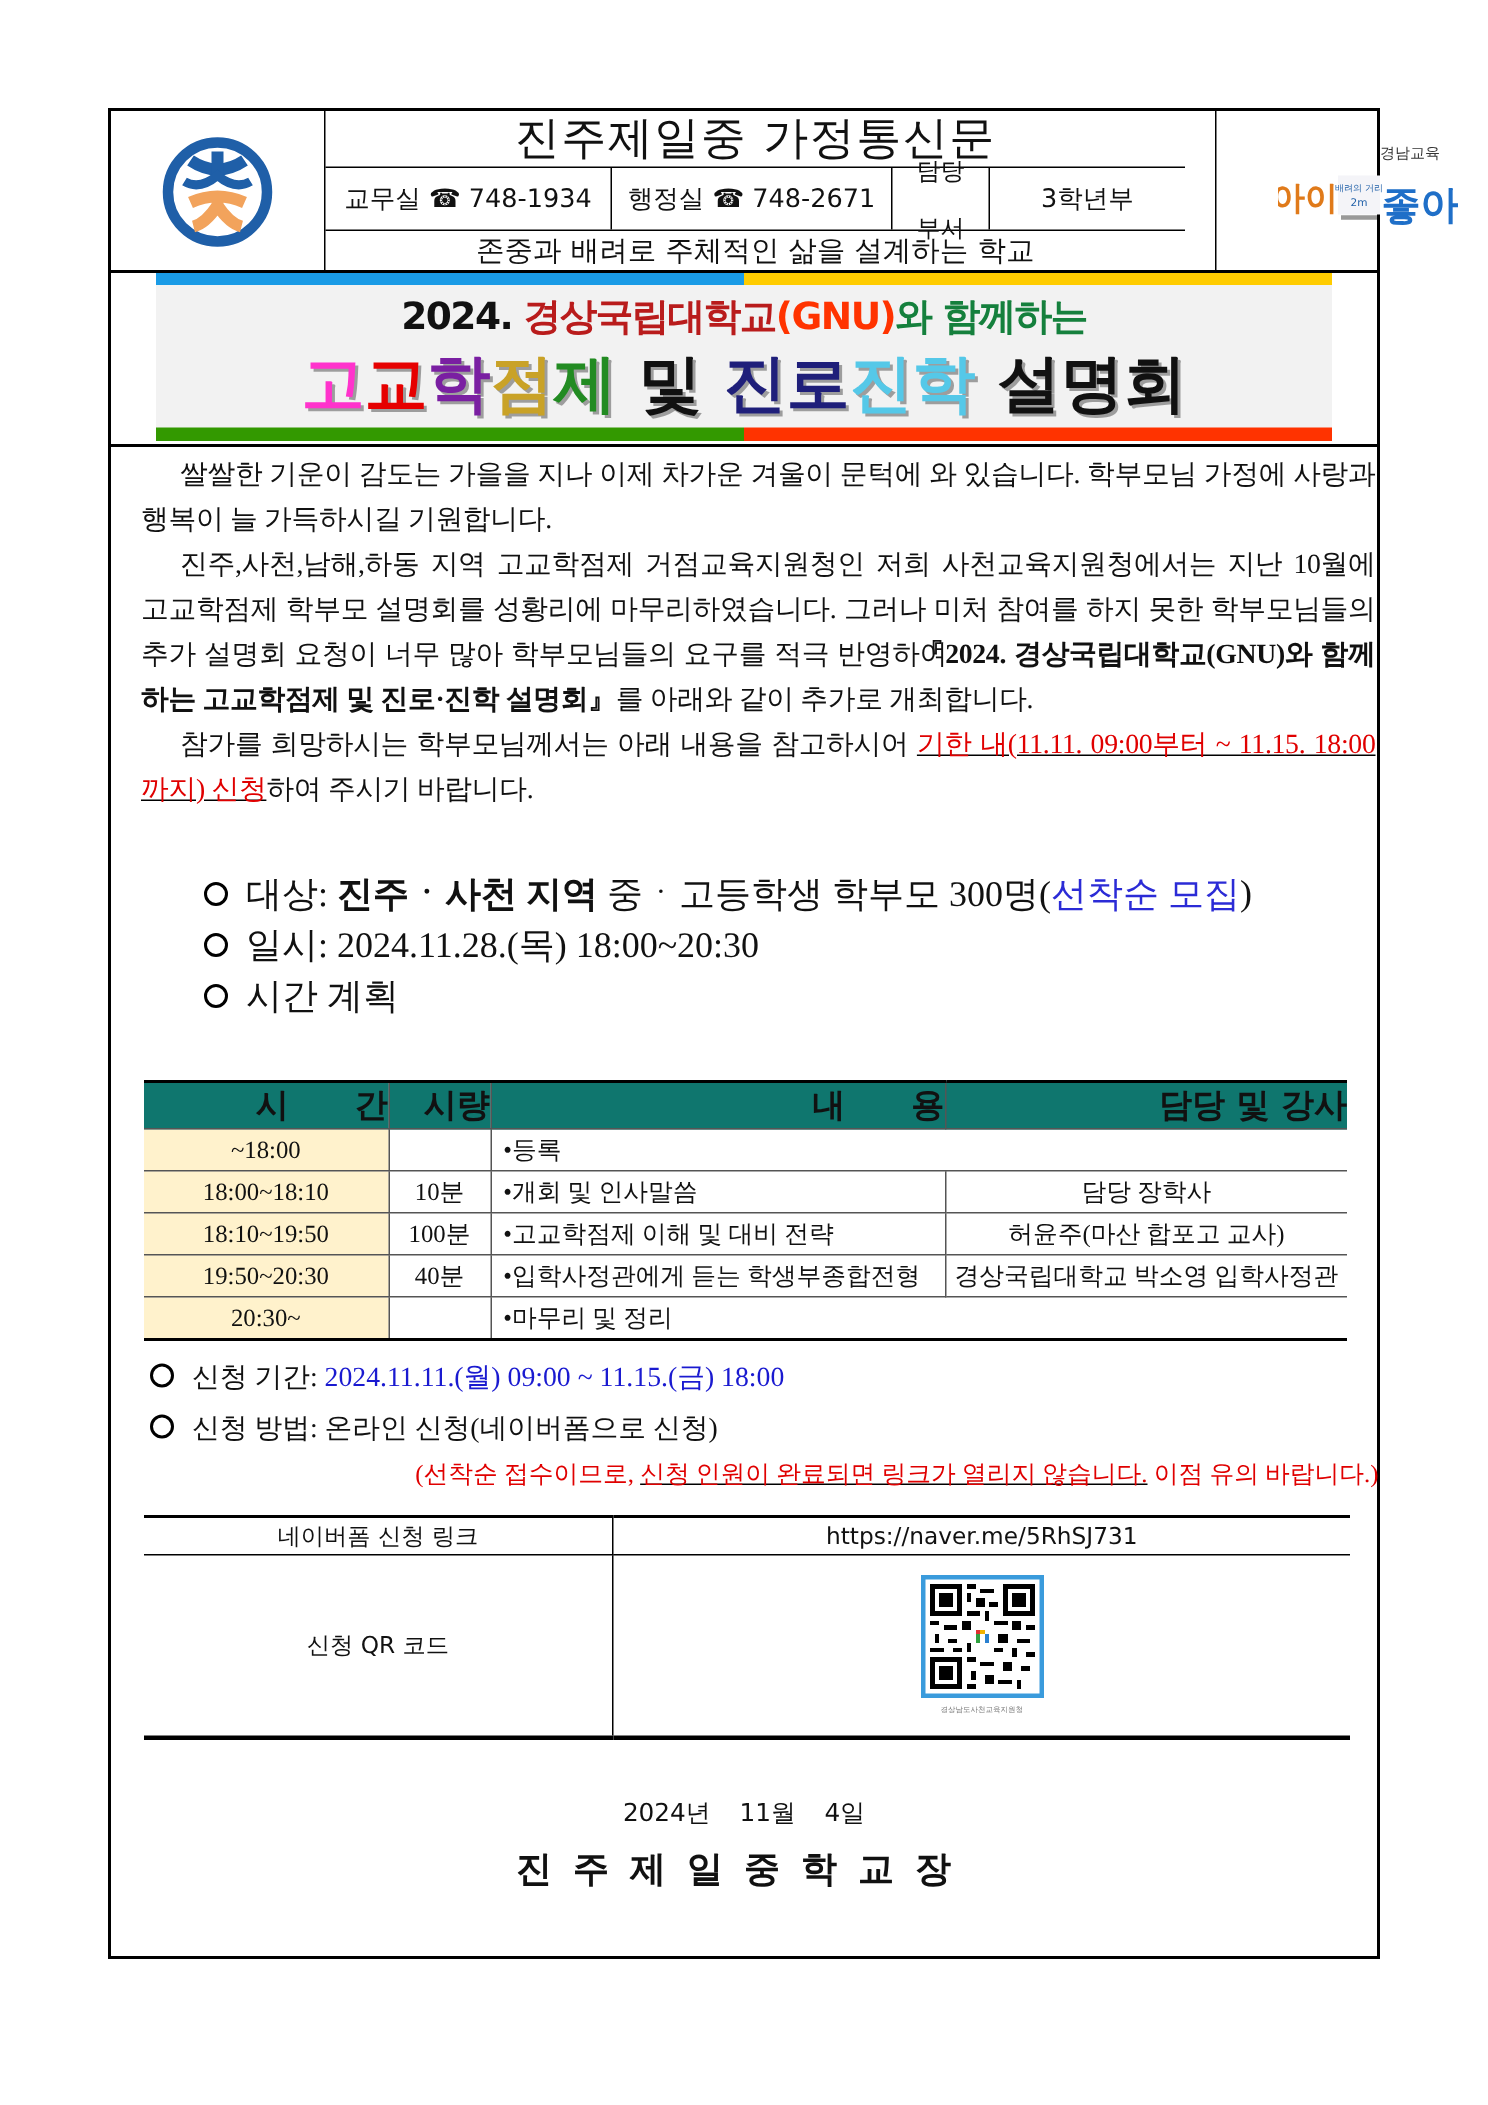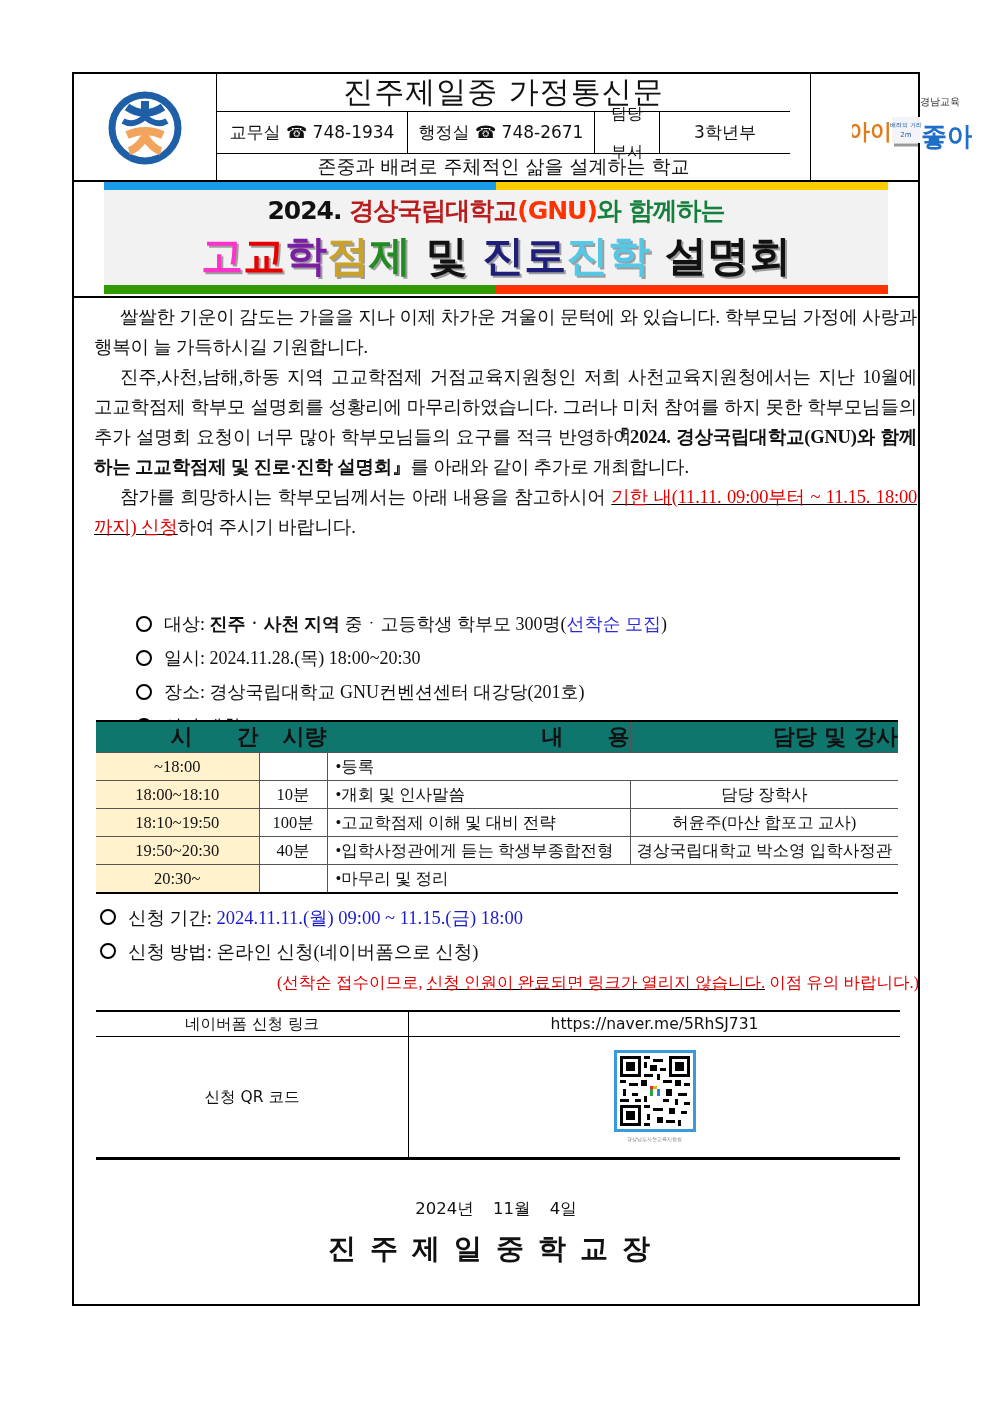--- a/index.html
+++ b/index.html
@@ -30,21 +30,21 @@
   .banner .line2 span { text-shadow:2px 2px 0 rgba(0,0,0,0.35); }
   .sep { position:absolute; left:0; top:222px; width:844px; height:0; border-top:2px solid #000; }
 
   
   .body-text { position:absolute; left:20px; top:228px; width:823px; font-size:18.5px; line-height:30px; text-align:justify; letter-spacing:-0.2px; }
   .body-text p { margin:0; text-indent:26px; }
   .red-u { color:#e00000; text-decoration:underline; text-decoration-color:#000; }
   .bold { font-weight:bold; }
   .blue { color:#2b2bd6; }
 
-  .items { position:absolute; left:62px; top:505px; font-size:18px;margin-top:28px; }
+  .items { position:absolute; left:62px; top:505px; font-size:24px; }
   .items .item { height:34px; display:flex; align-items:center; }
   .items .bullet { width:12px; height:12px; border:2px solid #000; border-radius:50%; margin-right:12px; display:inline-block; }
 
   
   .sched { position:absolute; left:22px; top:646px; width:802px; border-collapse:collapse; font-size:16.5px; }
   .sched td, .sched th { border:1px solid #555; height:27px; padding:0; text-align:center; }
   .sched th { background:#0f766e; font-family:"DejaVu Sans", sans-serif; font-weight:bold; font-size:22px;text-align:right; }
   .sched tr:first-child th { border-top:2px solid #000; }
   .sched tr:last-child td { border-bottom:2px solid #000; }
   .sched td.time { background:#fff2cc; }
@@ -63,21 +63,21 @@
   .link-tbl td { border:1px solid #000; text-align:center; padding:0; }
   .link-tbl tr:first-child td { border-top:2px solid #000; height:24px; }
   .link-tbl tr:last-child td { border-bottom:3px solid #000; height:120px; }
   .link-tbl td:first-child { border-left:none; width:312px; }
   .link-tbl td:last-child { border-right:none; }
   .qr-wrap { display:inline-block; }
   .qr { width:76px; height:76px; border:3px solid #3a9bdc; background:#fff; position:relative; }
   .qr-cap { font-size:5px; color:#777; margin-top:4px; }
 
   .date { position:absolute; left:0; top:1124px; width:844px; text-align:center; font-family:"DejaVu Sans", sans-serif; font-size:16.5px; word-spacing:14px; }
-  .sign { position:absolute; left:0; top:1156px; width:844px; text-align:center; font-family:"DejaVu Sans", sans-serif; font-weight:bold; font-size:28px; letter-spacing:14px; }
+  .sign { position:absolute; left:0; top:1156px; width:844px; text-align:center; font-family:"DejaVu Sans", sans-serif; font-weight:bold; font-size:24px; letter-spacing:14px; }
 </style>
 </head>
 <body>
 
 <div class="page">
 
   <div class="hdr">
     <div class="logo-cell">
       <svg width="80" height="80" viewBox="0 0 80 80">
         <circle cx="40" cy="41" r="33" fill="none" stroke="#1f5fa8" stroke-width="7"></circle>
@@ -137,24 +137,20 @@
       <span class="bullet"></span>
       <span style="white-space:pre">대상: </span>
         <span class="bold">진주ㆍ사천 지역</span>
         <span style="white-space:pre"> 중ㆍ고등학생 학부모 300명(</span>
         <span class="blue">선착순 모집</span>
         <span>)</span>
     </div>
     <div class="item">
       <span class="bullet"></span>
       <span>일시: 2024.11.28.(목) 18:00~20:30</span>
-    </div>
-    <div class="item">
-      <span class="bullet"></span>
-      <span>장소: 경상국립대학교 GNU컨벤션센터 대강당(201호)</span>
     </div>
     <div class="item">
       <span class="bullet"></span>
       <span>시간 계획</span>
     </div>
   </div>
 
   <table class="sched">
     <colgroup>
         <col style="width:163px">

